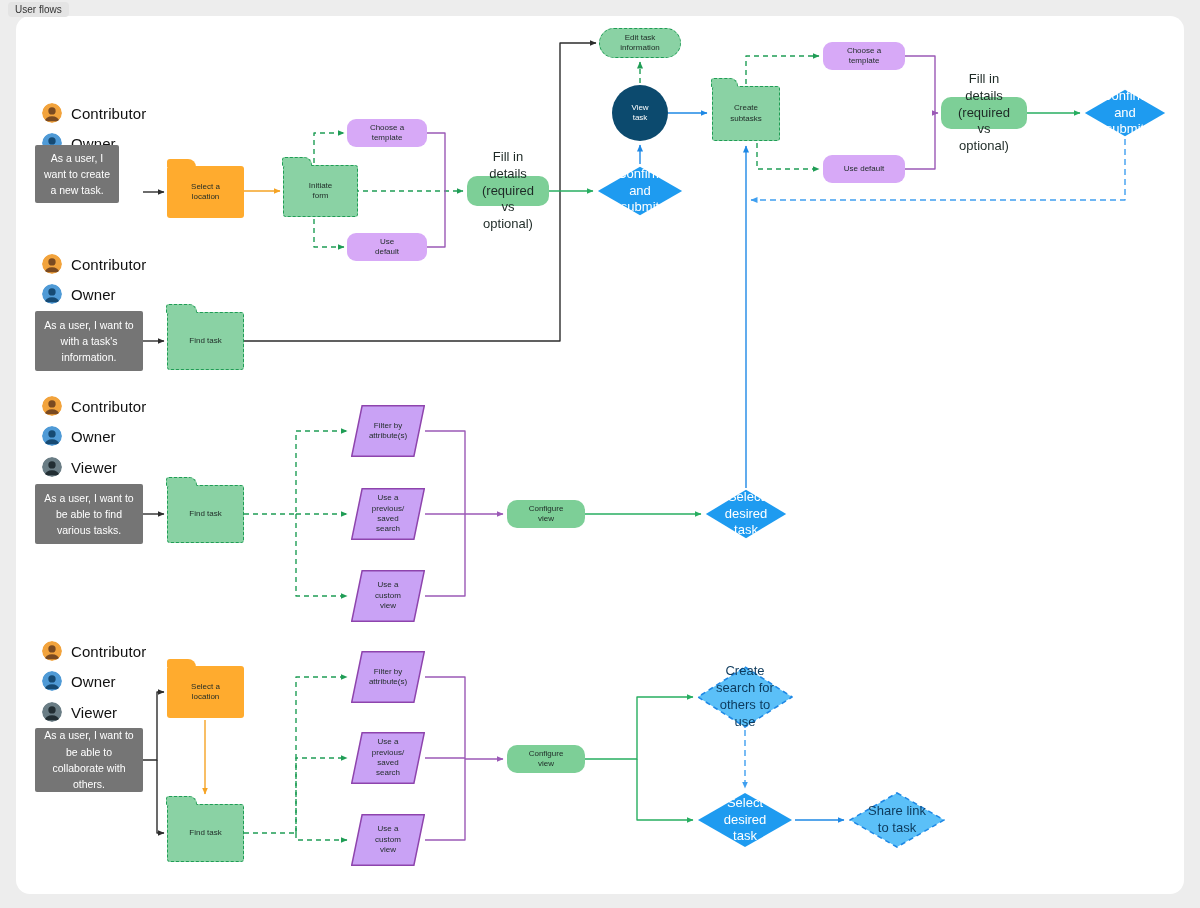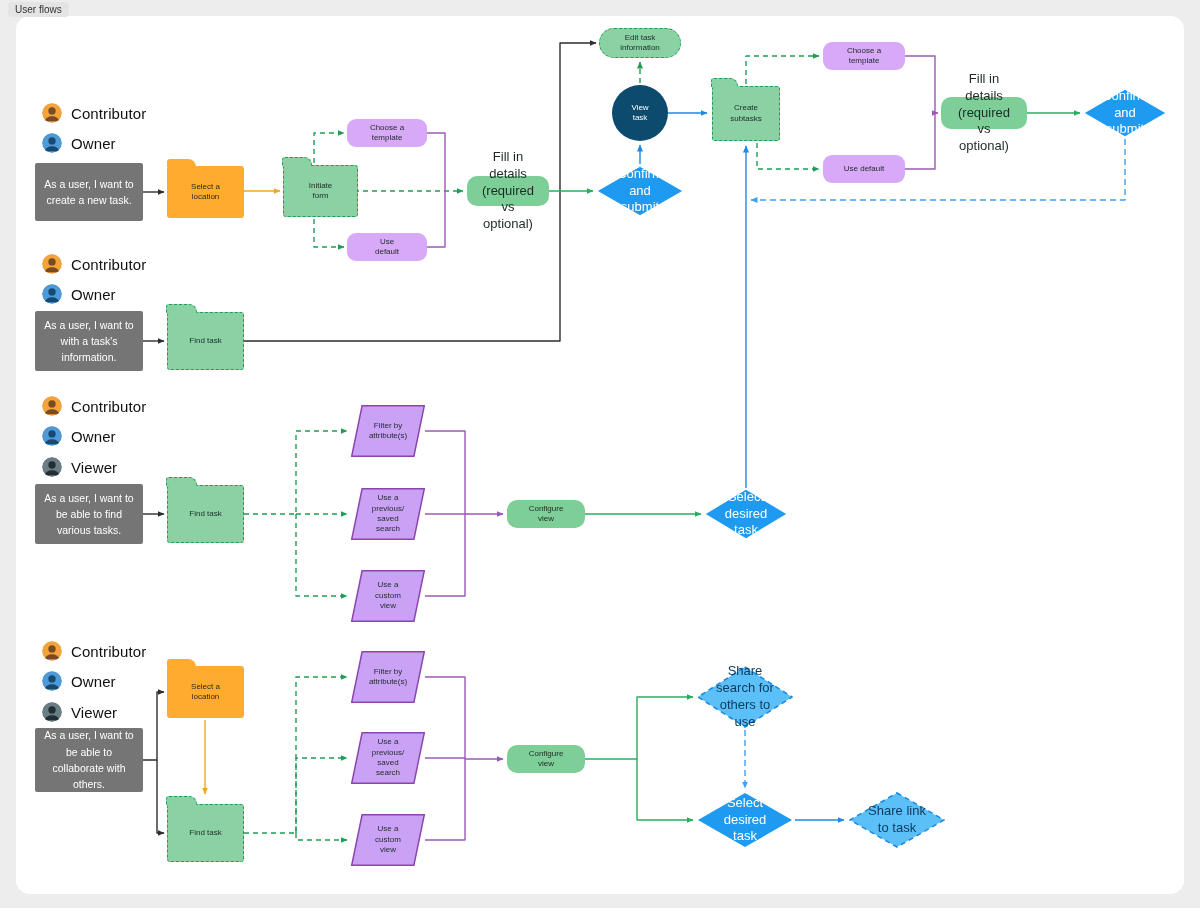--- a/index.html
+++ b/index.html
@@ -211,21 +211,21 @@
   <span class="av">
       <svg viewBox="0 0 24 24">
         <circle cx="12" cy="12" r="12" fill="#6a7d85"></circle>
         <circle cx="12" cy="9.5" r="4.4" fill="#222e33"></circle>
         <path d="M3.5 22 a8.5 6 0 0 1 17 0 z" fill="#222e33"></path>
       </svg>
     </span>
   <span class="actor-label">Viewer</span>
 </div>
 
-<div class="node story" style="left:35px;top:163px;width:108px;height:58px">As a user, I want to create a new task.</div>
+<div class="node story" style="left:35px;top:145px;width:84px;height:58px">As a user, I want to create a new task.</div>
 <div class="node story" style="left:35px;top:311px;width:108px;height:60px">As a user, I want to with a task's information.</div>
 <div class="node story" style="left:35px;top:484px;width:108px;height:60px">As a user, I want to be able to find various tasks.</div>
 <div class="node story" style="left:35px;top:728px;width:108px;height:64px">As a user, I want to be able to collaborate with others.</div>
 
 <div class="node folder-o" style="left:167px;top:166px;width:77px;height:52px">
     <span class="lbl">Select a location</span>
   </div>
 <div class="node folder-g" style="left:283px;top:165px;width:75px;height:52px">
     <span class="lbl">Initiate form</span>
   </div>
@@ -328,21 +328,21 @@
     </svg>
   <span class="lbl">Use a custom view</span>
 </div>
 <div class="node pill" style="left:507px;top:745px;width:78px;height:28px">
     <span class="lbl">Configure view</span>
   </div>
 <div class="node diamond" style="left:697px;top:666px;width:96px;height:62px">
   <svg class="shape" viewBox="0 0 100 60" preserveAspectRatio="none">
       <polygon points="50,1 99,30 50,59 1,30" fill="#5bc0f8" stroke="#1e88e5" stroke-width="1.6" stroke-dasharray="5 4" vector-effect="non-scaling-stroke"></polygon>
     </svg>
-  <span class="lbl navy sm">Share search for others to use</span>
+  <span class="lbl navy sm">Create search for others to use</span>
 </div>
 <div class="node diamond" style="left:697px;top:792px;width:96px;height:56px">
   <svg class="shape" viewBox="0 0 100 60" preserveAspectRatio="none">
       <polygon points="50,1 99,30 50,59 1,30" fill="#1e9bf0"></polygon>
     </svg>
   <span class="lbl w sm">Select desired task</span>
 </div>
 <div class="node diamond" style="left:849px;top:792px;width:96px;height:56px">
   <svg class="shape" viewBox="0 0 100 60" preserveAspectRatio="none">
       <polygon points="50,1 99,30 50,59 1,30" fill="#5bc0f8" stroke="#1e88e5" stroke-width="1.6" stroke-dasharray="5 4" vector-effect="non-scaling-stroke"></polygon>

